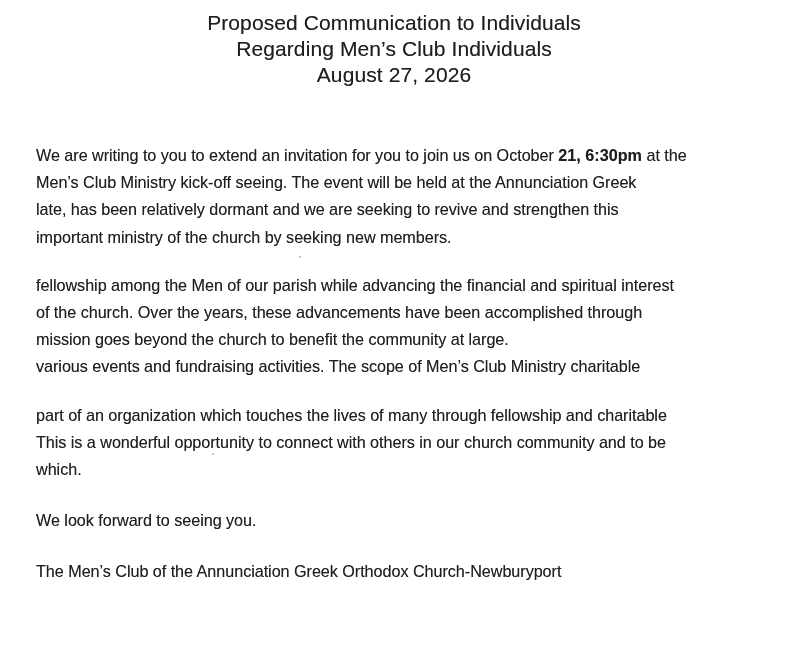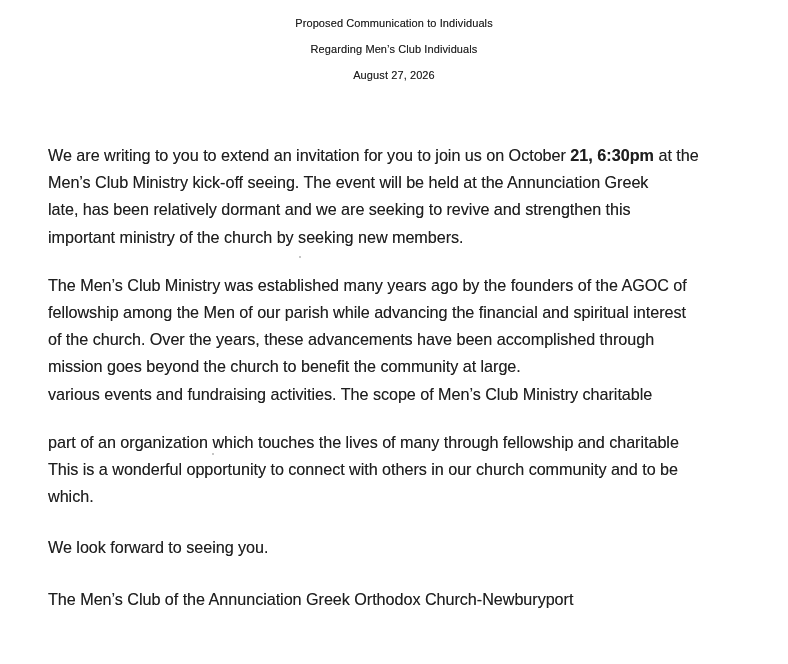--- a/index.html
+++ b/index.html
@@ -16,35 +16,35 @@
     font-family: "Liberation Sans", "DejaVu Sans", sans-serif;
     overflow: hidden;
     text-shadow: 0 0 0.5px rgba(40,40,40,0.55); 
   }
   .letter-header {
     position: absolute;
     top: 10px;
     left: 0;
     width: 100%;
     text-align: center;
-    font-size: 11px;
+    font-size: 21px;
     line-height: 26px;
     letter-spacing: 0.1px;
   }
   .letter-body {
     position: absolute;
     top: 142px;
     left: 36px;
     width: 722px;
     font-size: 16.2px;
     line-height: 27.2px;
     letter-spacing: -0.05px;
   }
   .letter-body p {
-    margin: 0 0 21px 12px;
+    margin: 0 0 21px 0;
     padding: 0;
   }
   .letter-body p.closing-para {
     margin-bottom: 24px;
   }
   .line {
     display: block;
     white-space: nowrap;
   }
   strong {
@@ -76,21 +76,20 @@
   <div class="letter-body">
 
     <p>
       <span class="line"><span>We are writing to you to extend an invitation for you to join us on October </span><strong>21, 6:30pm</strong><span> at the</span></span>
       <span class="line">Men’s Club Ministry kick-off seeing. The event will be held at the Annunciation Greek</span>
       <span class="line">late, has been relatively dormant and we are seeking to revive and strengthen this</span>
       <span class="line">important ministry of the church by seeking new members.</span>
     </p>
 
     <p>
-      <span class="line">The Men’s Club Ministry was established many years ago by the founders of the AGOC of</span>
       <span class="line">fellowship among the Men of our parish while advancing the financial and spiritual interest</span>
       <span class="line">of the church. Over the years, these advancements have been accomplished through</span>
       <span class="line">mission goes beyond the church to benefit the community at large.</span>
       <span class="line">various events and fundraising activities. The scope of Men’s Club Ministry charitable</span>
     </p>
 
     <p class="closing-para">
       <span class="line">part of an organization which touches the lives of many through fellowship and charitable</span>
       <span class="line">This is a wonderful opportunity to connect with others in our church community and to be</span>
       <span class="line">which.</span>

